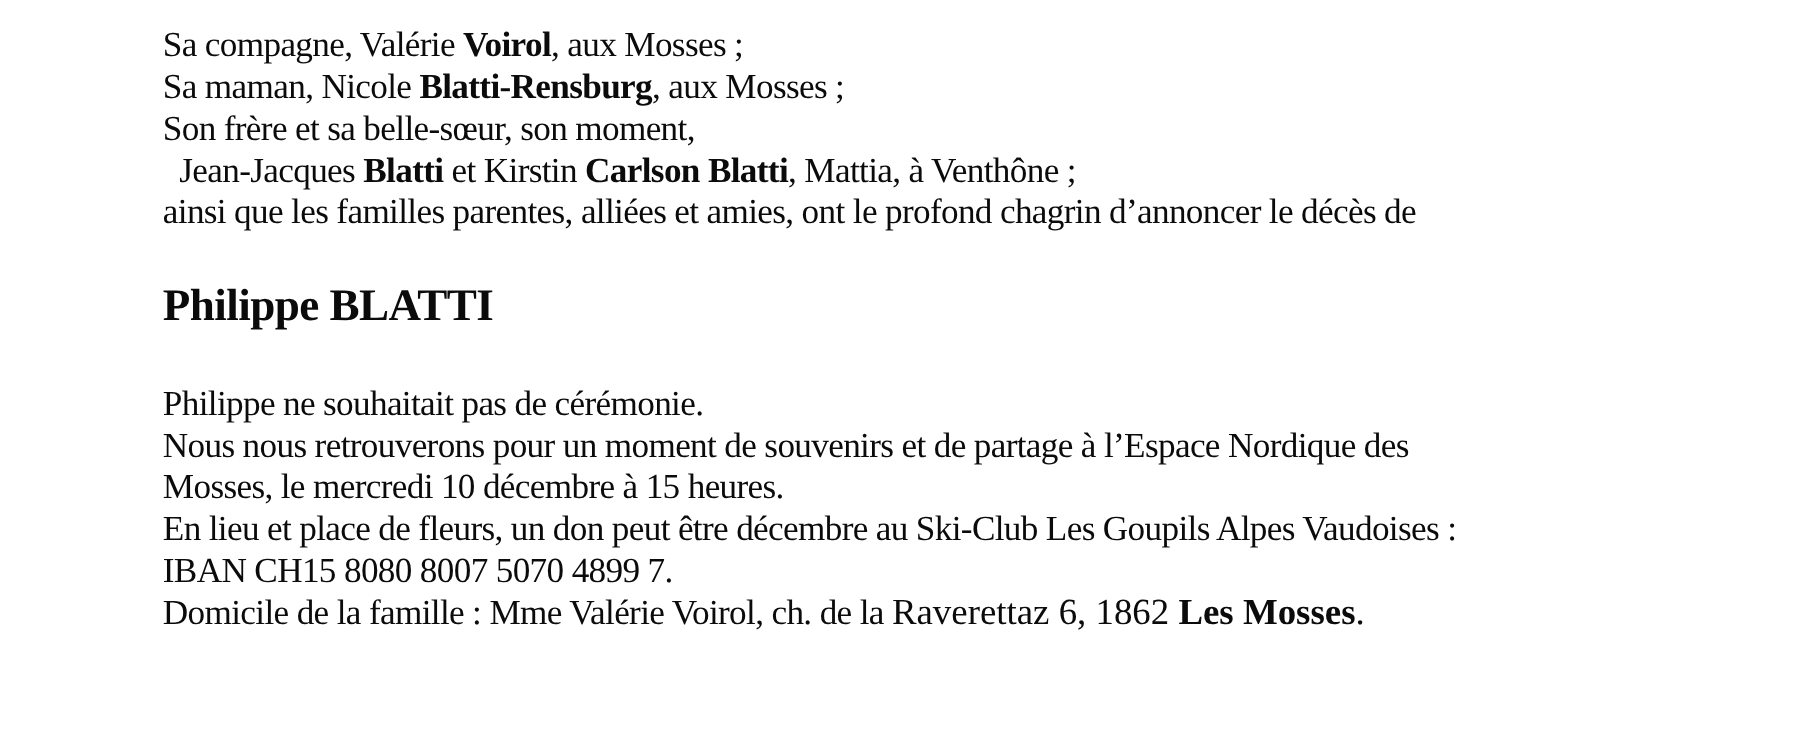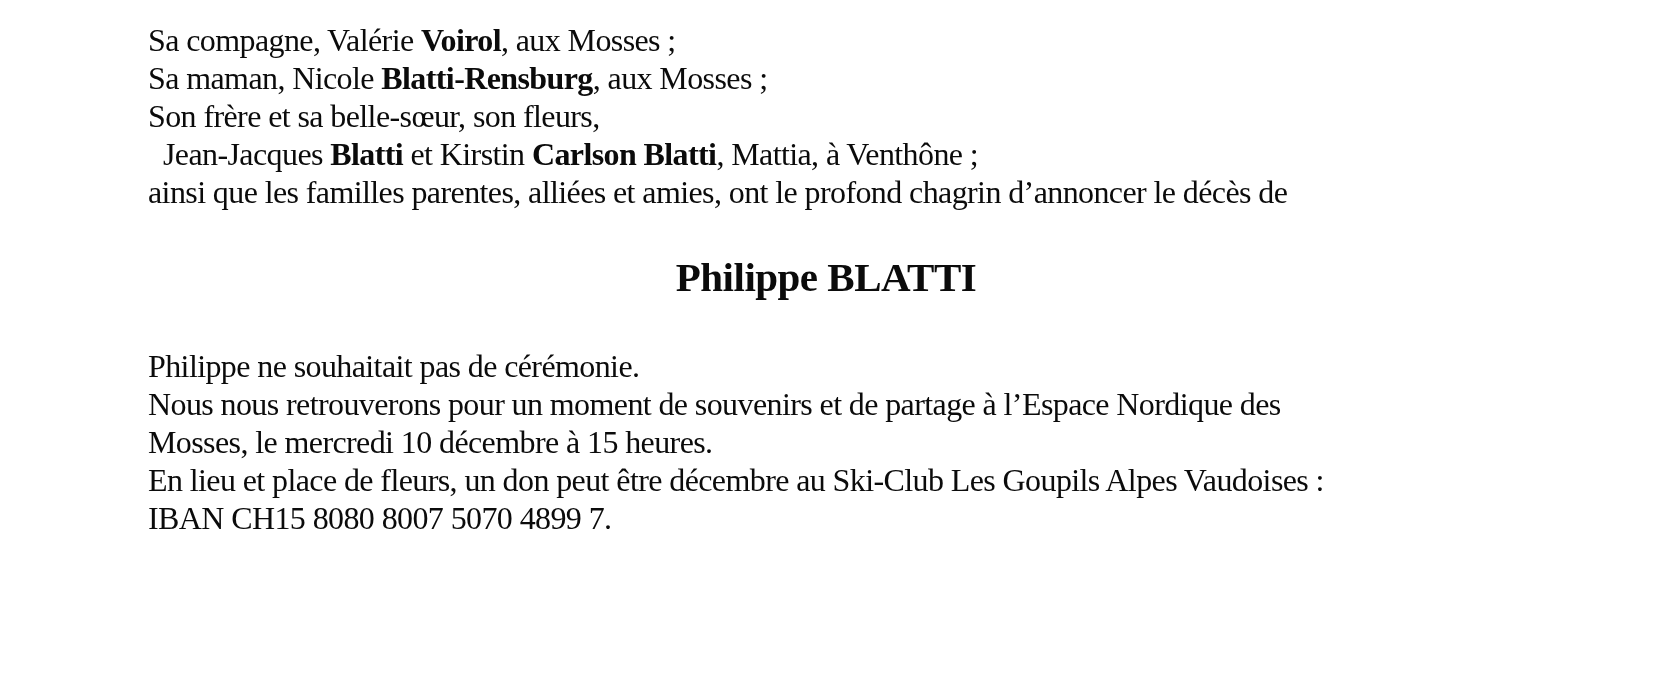--- a/index.html
+++ b/index.html
@@ -31,46 +31,46 @@
   .line .bold {
     font-weight: bold;
   }
   .indent {
     padding-left: 15px;
   }
   .title {
     font-size: 41px;
     line-height: 48px;
     font-weight: bold;
-    text-align: center;
     letter-spacing: -0.5px;
     margin: 42px 0 46px 0;
   }
   
   .wide {
     letter-spacing: 0;
     font-size: 33.5px;
   }
 </style>
 </head>
 <body>
 
 <div class="page">
 
   <div class="para">
     <div class="line"><span>Sa compagne, Valérie </span><span class="bold">Voirol</span><span>, aux Mosses ;</span></div>
     <div class="line"><span>Sa maman, Nicole </span><span class="bold">Blatti-Rensburg</span><span>, aux Mosses ;</span></div>
-    <div class="line"><span>Son frère et sa belle-sœur, son fleurs,</span></div>
+    <div class="line"><span>Son frère et sa belle-sœur, son moment,</span></div>
     <div class="line indent"><span>Jean-Jacques </span><span class="bold">Blatti</span><span> et Kirstin </span><span class="bold">Carlson Blatti</span><span>, Mattia, à Venthône ;</span></div>
     <div class="line"><span>ainsi que les familles parentes, alliées et amies, ont le profond chagrin d’annoncer le décès de</span></div>
   </div>
 
   <h1 class="title">Philippe BLATTI</h1>
 
   <div class="para">
     <div class="line">Philippe ne souhaitait pas de cérémonie.</div>
     <div class="line">Nous nous retrouverons pour un moment de souvenirs et de partage à l’Espace Nordique des</div>
     <div class="line">Mosses, le mercredi 10 décembre à 15 heures.</div>
     <div class="line">En lieu et place de fleurs, un don peut être décembre au Ski-Club Les Goupils Alpes Vaudoises :</div>
     <div class="line">IBAN CH15 8080 8007 5070 4899 7.</div>
+    <div class="line"><span>Domicile de la famille : Mme Valérie Voirol, ch. de la </span><span class="wide">Raverettaz 6, 1862 </span><span class="wide bold">Les Mosses</span><span class="wide">.</span></div>
   </div>
 
 </div>
 
 </body></html>

